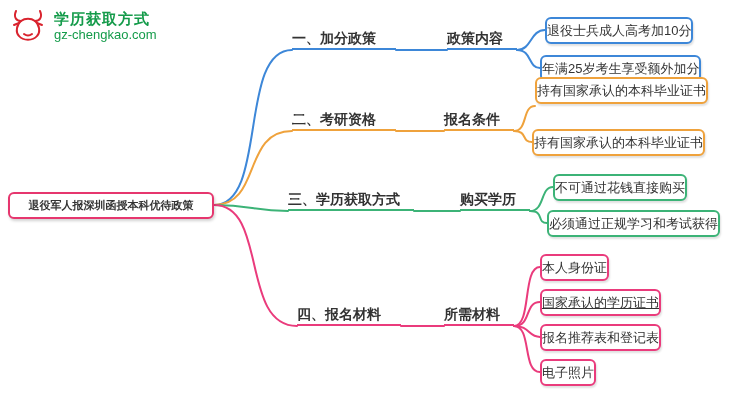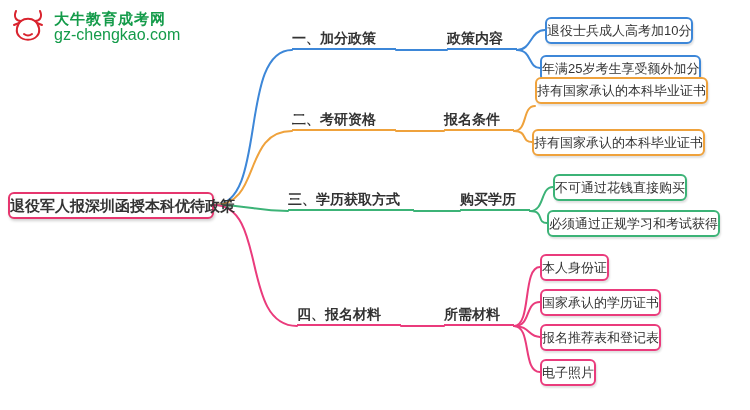--- a/index.html
+++ b/index.html
@@ -9,41 +9,41 @@
   }
   #canvas{position:relative;width:750px;height:410px;background:#fff;}
   svg.connectors{position:absolute;left:0;top:0;z-index:1;}
   svg.connectors path{fill:none;stroke-width:2;stroke-linecap:round;}
 
   .node{position:absolute;z-index:2;color:#333;}
 
   .root{
     left:8px;top:192px;width:206px;height:27px;box-sizing:border-box;
     border:2px solid;border-radius:6px;background:#fff;
-    font-size:15px;font-weight:bold;line-height:23px;text-align:center;
+    font-size:11px;font-weight:bold;line-height:23px;text-align:center;
     box-shadow:1px 2px 3px rgba(0,0,0,0.18);white-space:nowrap;
   }
 
   .blabel{
     height:21px;line-height:19px;box-sizing:border-box;
     font-size:14px;font-weight:bold;text-align:left;
     border-bottom:2px solid;white-space:nowrap;
   }
 
   .leaf{
     box-sizing:border-box;font-size:13px;line-height:17px;
     padding:3px 0;border:2px solid;border-radius:6px;background:#fff;
     box-shadow:1px 2px 2px rgba(0,0,0,0.12);white-space:nowrap;
   }
 
   .logo{position:absolute;left:8px;top:6px;display:flex;align-items:flex-start;z-index:3;}
   .logo svg{display:block;}
   .logo-text{margin-left:6px;padding-top:4px;}
   .logo-title{font-size:15px;font-weight:bold;letter-spacing:1px;line-height:18px;}
-  .logo-url{font-size:16px;line-height:14px;}
+  .logo-url{font-size:13px;line-height:14px;}
 </style>
 </head>
 <body>
 
 <div id="canvas">
 
   <svg class="connectors" width="750" height="410">
 
     <path d="M214,205 C268,205 238,50 292,50" stroke="#3D87D8"></path>
     <path d="M396,50 L447,50" stroke="#3D87D8"></path>
@@ -73,21 +73,21 @@
       <g fill="none" stroke-width="2" stroke-linecap="round" stroke="#D9232E">
         <path d="M8,5 C5,12 9,15 13,15"></path>
         <path d="M32,5 C35,12 31,15 27,15"></path>
         <path d="M13,15 C9,18 7,26 11,30 C15,35 25,35 29,30 C33,26 31,18 27,15 C23,12 17,12 13,15 Z"></path>
         <path d="M11,17 L6,19"></path>
         <path d="M29,17 L34,19"></path>
         <path d="M16,28 Q20,31 24,28"></path>
       </g>
     </svg>
     <div class="logo-text">
-      <div class="logo-title" style="color: rgb(20, 155, 74);">大牛教育成考网</div>
+      <div class="logo-title" style="color: rgb(20, 155, 74);">学历获取方式</div>
       <div class="logo-url" style="color: rgb(20, 155, 74);">gz-chengkao.com</div>
     </div>
   </div>
 
   <div class="node root" style="border-color: rgb(230, 54, 110);">退役军人报深圳函授本科优待政策</div>
 
   <div class="node blabel" style="left: 292px; top: 29px; width: 104px; border-bottom-color: rgb(61, 135, 216);">一、加分政策</div>
   <div class="node blabel" style="left: 447px; top: 29px; width: 70px; border-bottom-color: rgb(61, 135, 216);">政策内容</div>
   <div class="node leaf" style="left: 545px; top: 17px; border-color: rgb(61, 135, 216);">退役士兵成人高考加10分</div>
   <div class="node leaf" style="left: 540px; top: 55px; border-color: rgb(61, 135, 216);">年满25岁考生享受额外加分</div>
@@ -98,17 +98,17 @@
   <div class="node leaf" style="left: 532px; top: 129px; border-color: rgb(239, 162, 60);">持有国家承认的本科毕业证书</div>
 
   <div class="node blabel" style="left: 288px; top: 190px; width: 126px; border-bottom-color: rgb(60, 179, 119);">三、学历获取方式</div>
   <div class="node blabel" style="left: 460px; top: 190px; width: 70px; border-bottom-color: rgb(60, 179, 119);">购买学历</div>
   <div class="node leaf" style="left: 553px; top: 174px; border-color: rgb(60, 179, 119);">不可通过花钱直接购买</div>
   <div class="node leaf" style="left: 547px; top: 210px; border-color: rgb(60, 179, 119);">必须通过正规学习和考试获得</div>
 
   <div class="node blabel" style="left: 297px; top: 305px; width: 104px; border-bottom-color: rgb(234, 59, 124);">四、报名材料</div>
   <div class="node blabel" style="left: 444px; top: 305px; width: 70px; border-bottom-color: rgb(234, 59, 124);">所需材料</div>
   <div class="node leaf" style="left: 540px; top: 254px; border-color: rgb(234, 59, 124);">本人身份证</div>
-  <div class="node leaf" style="left: 540px; top: 289px; border-color: rgb(234, 59, 124);">国家承认的学历证书</div>
+  <div class="node leaf" style="left: 540px; top: 289px; border-color: rgb(234, 59, 124); text-decoration: underline;">国家承认的学历证书</div>
   <div class="node leaf" style="left: 540px; top: 324px; border-color: rgb(234, 59, 124);">报名推荐表和登记表</div>
   <div class="node leaf" style="left: 540px; top: 359px; border-color: rgb(234, 59, 124);">电子照片</div>
 
 </div>
 
 </body></html>

